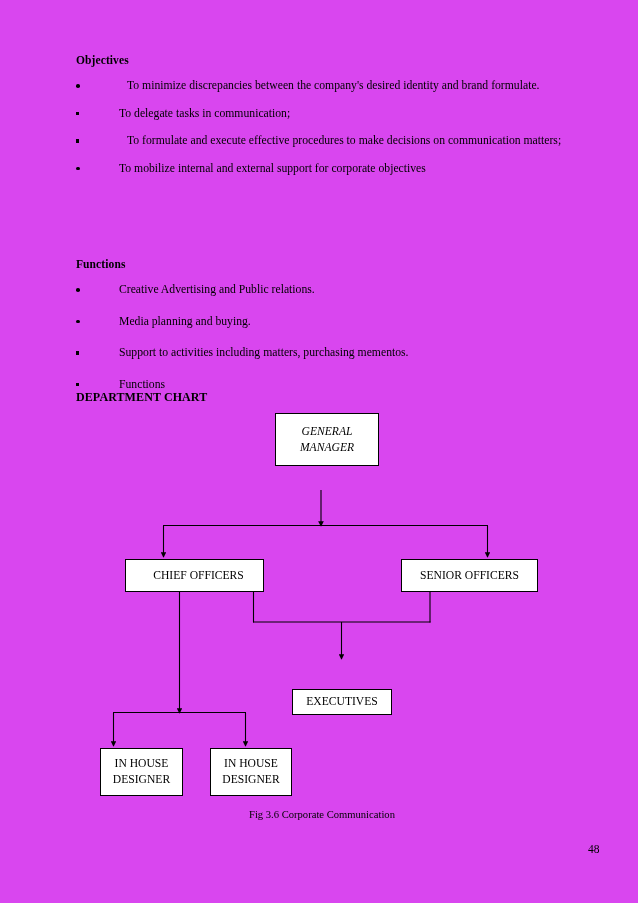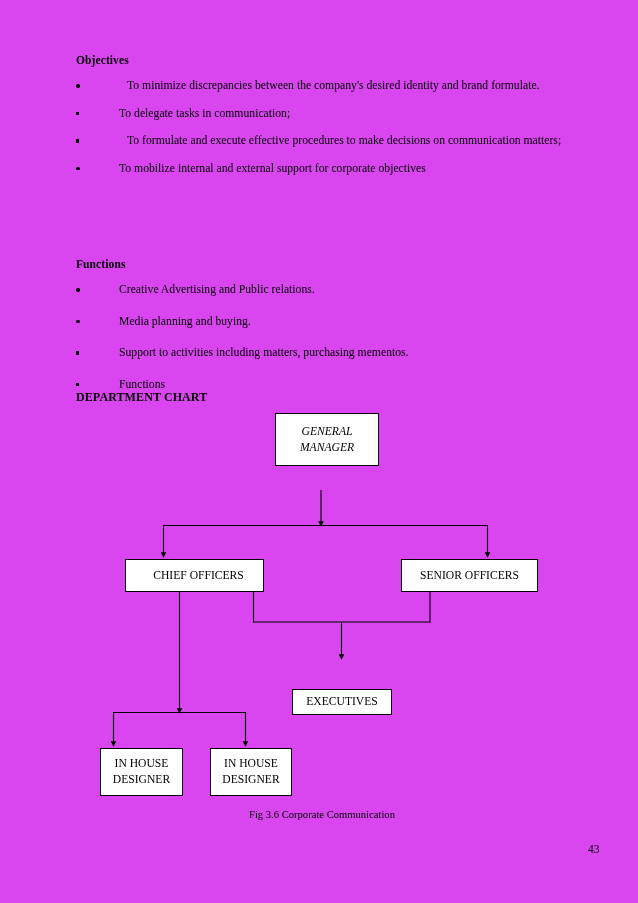--- a/index.html
+++ b/index.html
@@ -246,15 +246,15 @@
       <span class="label">IN HOUSE DESIGNER</span>
     </div>
 
     <div class="node" id="node-designer-2">
       <span class="label">IN HOUSE DESIGNER</span>
     </div>
   </div>
 
   <div id="figure-caption">Fig 3.6 Corporate Communication</div>
 
-  <div id="page-number">43</div>
+  <div id="page-number">48</div>
 
 </div>
 
 </body></html>

